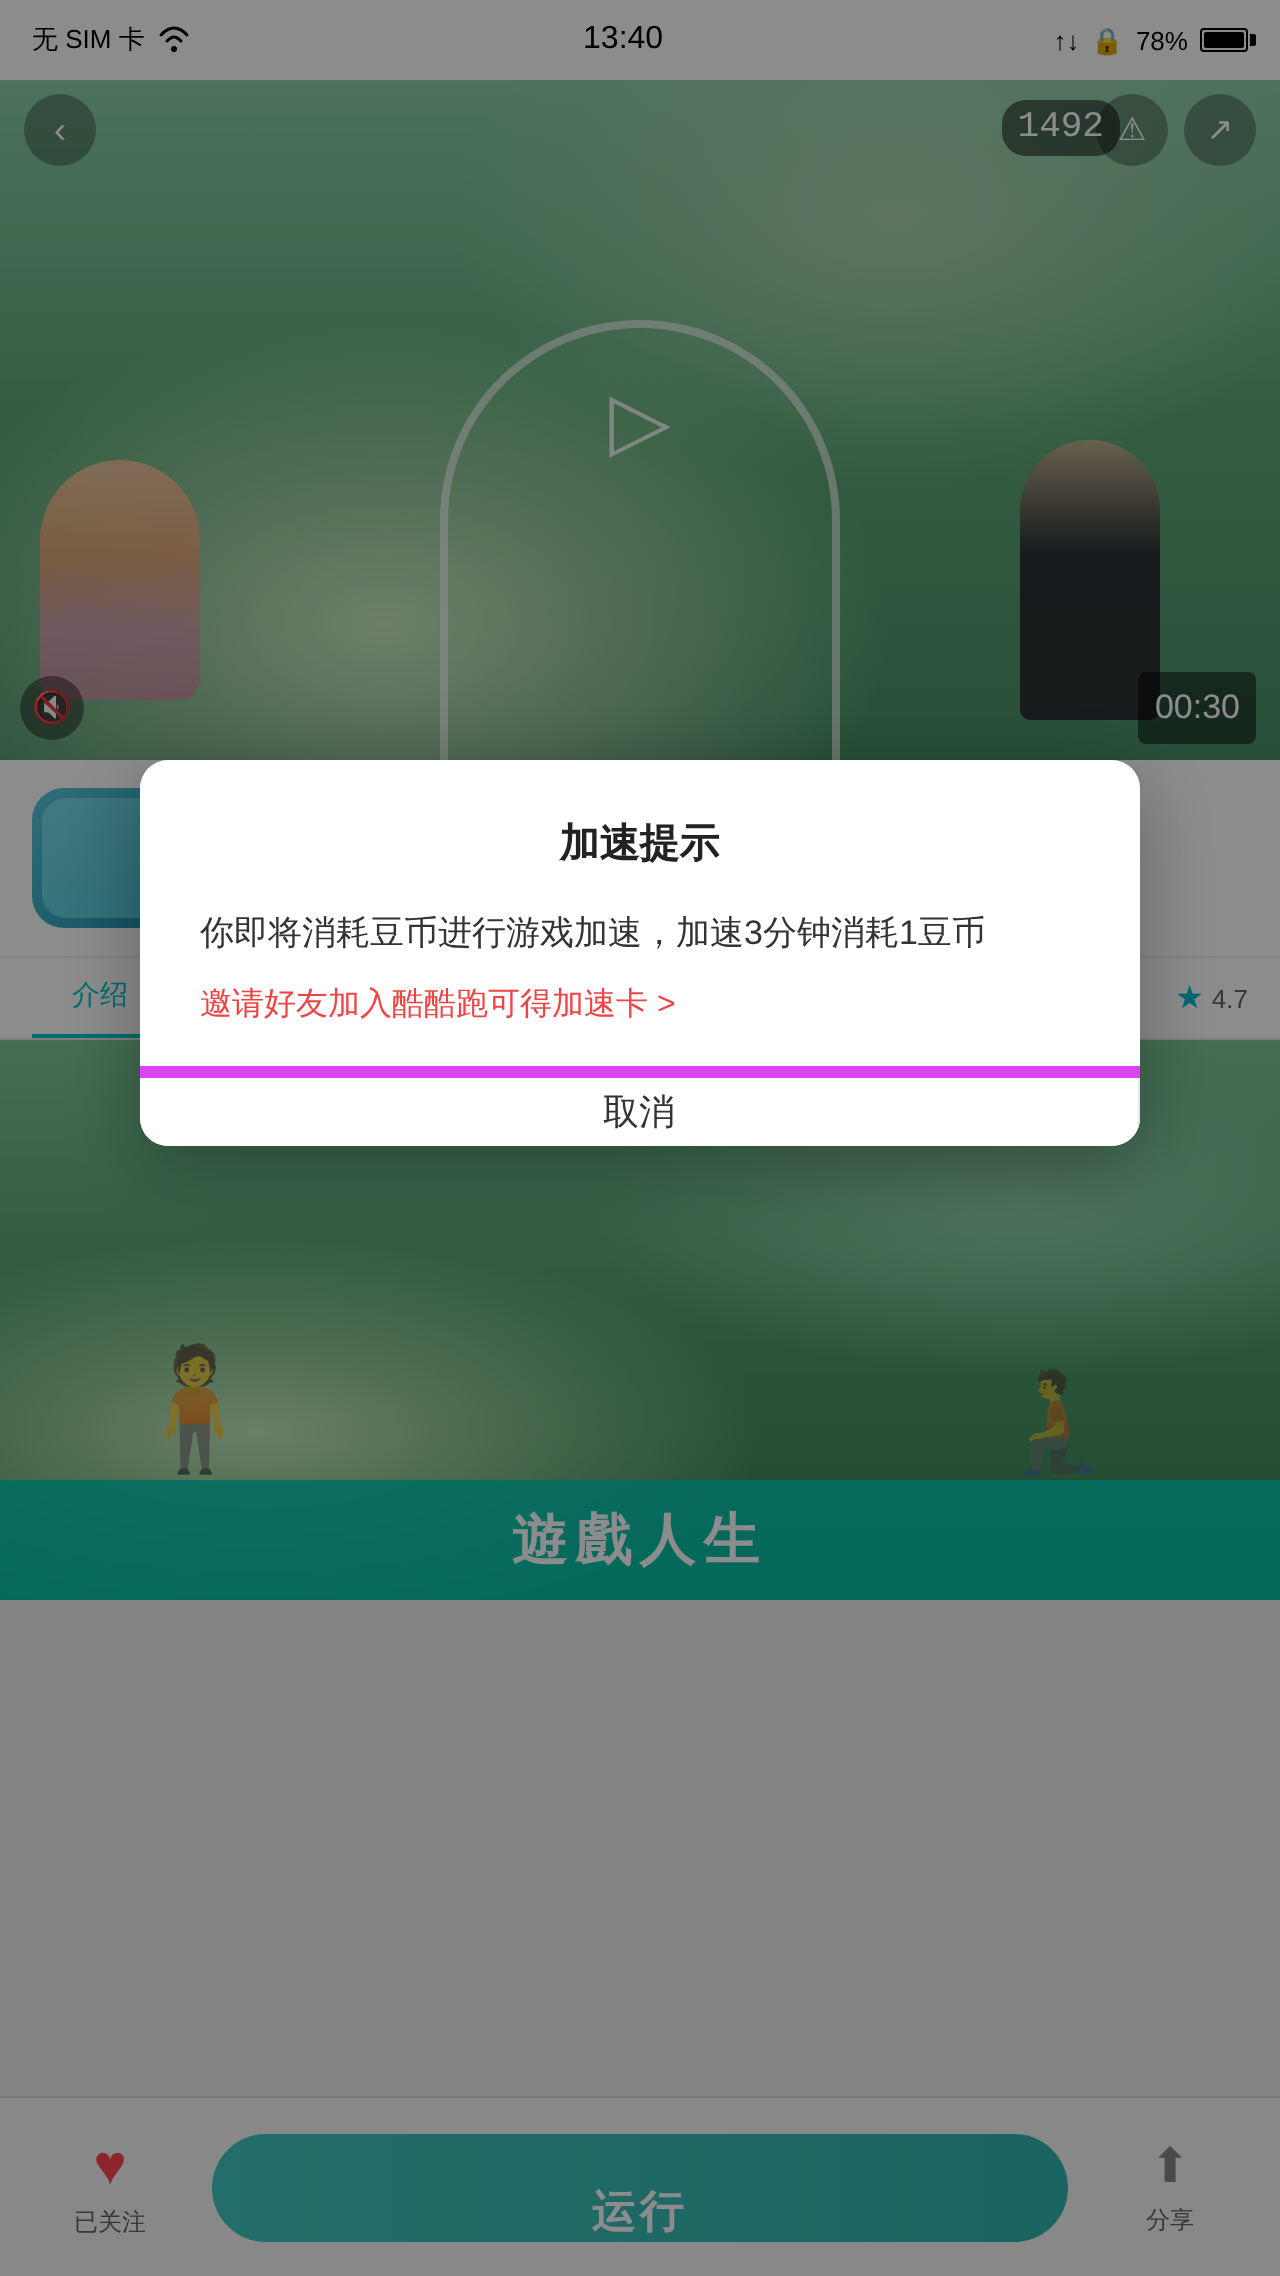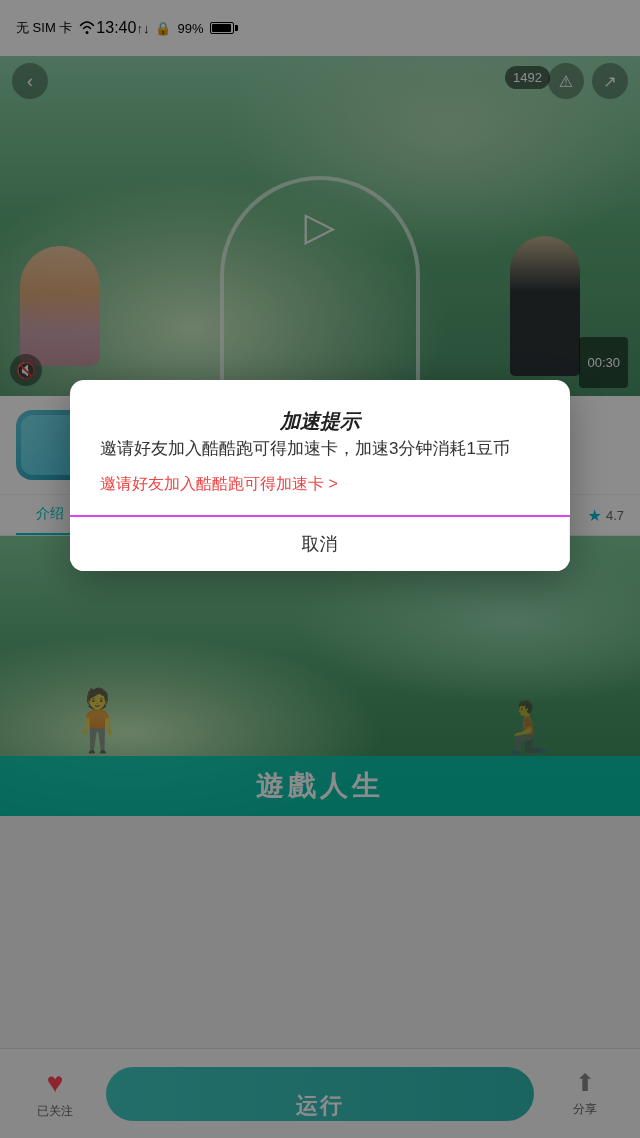--- a/index.html
+++ b/index.html
@@ -9,24 +9,25 @@
       min-height: 1138px;
       background: #f0f0f0;
       font-family: -apple-system, "PingFang SC", "Helvetica Neue", sans-serif;
       position: relative;
       overflow-x: hidden;
     }
 
     
     .status-bar {
       width: 640px;
-      height: 56px;
+      height: 40px;
       background: #fff;
       display: flex;
       align-items: center;
+      justify-content: space-between;
       padding: 0 16px;
       font-size: 14px;
       color: #000;
       z-index: 100;
       position: relative;
     }
     .status-left {
       display: flex;
       align-items: center;
       gap: 6px;
@@ -138,49 +139,50 @@
       border-radius: 50%;
       display: flex;
       align-items: center;
       justify-content: center;
       color: #fff;
       font-size: 16px;
     }
     .coin-badge {
       position: absolute;
       top: 10px;
-      right: 90px;
+      right: 80px;
       background: rgba(0,0,0,0.5);
       color: #fff;
       padding: 4px 8px;
       border-radius: 12px;
-      font-size: 13px;
+      font-size: 18px;
+      font-family: Liberation Mono, monospace;
     }
     .play-btn-overlay {
       position: absolute;
       top: 50%;
       left: 50%;
       transform: translate(-50%, -50%);
       width: 60px;
       height: 60px;
       display: flex;
       align-items: center;
       justify-content: center;
       color: rgba(255,255,255,0.85);
       font-size: 40px;
     }
     .video-timer {
       position: absolute;
       bottom: 8px;
       right: 12px;
       background: rgba(0,0,0,0.5);
       color: #fff;
-      padding: 18px 8px;
+      padding: 8px 8px;
       border-radius: 4px;
-      font-size: 13px;
+      font-size: 17px;
     }
     
     .character-left {
       position: absolute;
       bottom: 30px;
       left: 20px;
       width: 80px;
       height: 120px;
       background: linear-gradient(180deg, #f5c5a0 0%, #e8a878 40%, #d4a0b0 70%, #c890a0 100%);
       border-radius: 40px 40px 10px 10px;
@@ -412,38 +414,38 @@
       box-shadow: 0 10px 40px rgba(0,0,0,0.3);
     }
     .dialog-body {
       padding: 28px 30px 20px;
     }
     .dialog-title {
       font-size: 20px;
       font-weight: bold;
       color: #222;
       text-align: center;
-      font-style: italic;
+      margin-bottom: 18px;
     }
     .dialog-message {
       font-size: 17px;
       color: #333;
       line-height: 1.6;
       margin-bottom: 12px;
     }
     .dialog-link {
       color: #ef4444;
       font-size: 16px;
       text-decoration: none;
       cursor: pointer;
     }
     .dialog-footer {
       display: flex;
-      border-top: 2px solid #d946ef;
-      height: 56px;
+      border-top: 6px solid #d946ef;
+      height: 40px;
     }
     .dialog-btn {
       flex: 1;
       display: flex;
       align-items: center;
       justify-content: center;
       font-size: 18px;
       color: #333;
       cursor: pointer;
       background: #fff;
@@ -473,21 +475,21 @@
         <path d="M9 11a1.5 1.5 0 1 1 0 3 1.5 1.5 0 0 1 0-3z" fill="#000"></path>
         <path d="M5.5 8.5C6.8 7.2 8 6.5 9 6.5s2.2.7 3.5 2" stroke="#000" stroke-width="1.5" fill="none" stroke-linecap="round"></path>
         <path d="M2.5 5.5C4.5 3.3 6.8 2 9 2s4.5 1.3 6.5 3.5" stroke="#000" stroke-width="1.5" fill="none" stroke-linecap="round"></path>
       </svg>
     </span>
   </div>
   <div class="status-center">13:40</div>
   <div class="status-right">
     <span style="font-size:13px;">↑↓</span>
     <span style="font-size:13px;">🔒</span>
-    <span>99%</span>
+    <span>78%</span>
     <span class="battery-icon">
       <span class="battery-body">
           <span class="battery-fill"></span>
         </span>
     </span>
   </div>
 </div>
 
 <div class="page-content">
 
@@ -559,20 +561,20 @@
   <div class="share-btn-bottom">
     <span class="share-icon">⬆</span>
     <span>分享</span>
   </div>
 </div>
 
 <div class="overlay">
   <div class="dialog">
     <div class="dialog-body">
       <div class="dialog-title">加速提示</div>
-      <div class="dialog-message">邀请好友加入酷酷跑可得加速卡，加速3分钟消耗1豆币</div>
+      <div class="dialog-message">你即将消耗豆币进行游戏加速，加速3分钟消耗1豆币</div>
       <a class="dialog-link" href="#">邀请好友加入酷酷跑可得加速卡 &gt;</a>
     </div>
     <div class="dialog-footer">
       <button class="dialog-btn">取消</button>
     </div>
   </div>
 </div>
 
 </body></html>

